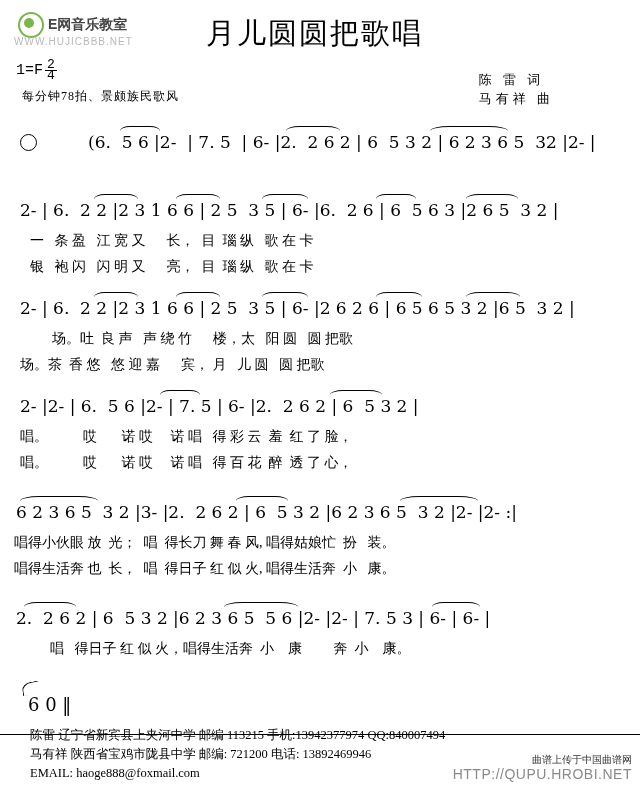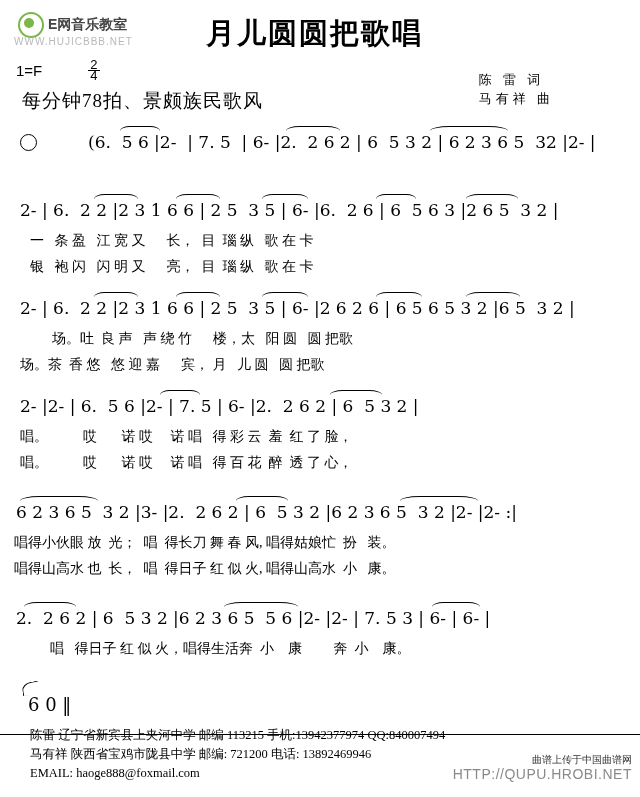--- a/index.html
+++ b/index.html
@@ -34,48 +34,48 @@
   }
   .logo-url{
     position:absolute;left:14px;top:36px;
     font-family:"Liberation Sans", sans-serif;
     font-size:10px;color:#b9b9b9;letter-spacing:1px;
   }
 
   .title{
     position:absolute;left:0;right:11px;top:14px;
     text-align:center;
-    font-size:29px;font-weight:bold;
+    font-size:29px;font-weight:normal;
     letter-spacing:2px;
     font-family:"DejaVu Serif", serif;
   }
 
   .authors{
     position:absolute;right:86px;top:70px;
     font-size:13px;line-height:19px;
     letter-spacing:4px;
   }
 
   .keysig{
     position:absolute;left:16px;top:60px;
     font-size:15px;
-    font-family:Liberation Sans, sans-serif;
-    display:flex;align-items:center;gap:44px;
+    font-family:Liberation Mono, monospace;
+    display:flex;align-items:center;
   }
   .frac{
     display:inline-block;vertical-align:middle;
     text-align:center;line-height:10px;font-size:13px;
     margin-left:2px;
   }
   .frac .num{display:block;border-bottom:1px solid #000;padding:0 2px;}
   .frac .den{display:block;padding:0 2px;}
 
   .tempo{
     position:absolute;left:22px;top:88px;
-    font-size:19px;letter-spacing:1px;
+    font-size:12px;letter-spacing:1px;
   }
 
   
   .system{position:absolute;left:0;width:640px;}
   .notes{
     font-family:"DejaVu Serif", serif;
     font-size:17px;
     white-space:pre;
     letter-spacing:0px;
     position:absolute;
@@ -194,21 +194,21 @@
     <div class="lyric" style="left:20px;top:36px;">唱。          哎       诺 哎     诺 唱   得 彩 云  羞  红 了 脸，</div>
     <div class="lyric" style="left:20px;top:62px;">唱。          哎       诺 哎     诺 唱   得 百 花  醉  透 了 心，</div>
   </div>
 
   <div class="system" style="top:498px;">
     <div class="notes" style="left:16px;top:4px;">6 2 3 6 5  3 2 |3- |2.  2 6 2 | 6  5 3 2 |6 2 3 6 5  3 2 |2- |2- :|</div>
     <div class="slur" style="left:20px;top:-2px;width:78px;"></div>
     <div class="slur" style="left:236px;top:-2px;width:52px;"></div>
     <div class="slur" style="left:400px;top:-2px;width:78px;"></div>
     <div class="lyric" style="left:14px;top:36px;">唱得小伙眼 放  光；  唱  得长刀 舞 春 风, 唱得姑娘忙  扮   装。</div>
-    <div class="lyric" style="left:14px;top:62px;">唱得山高水 也  长，  唱  得日子 红 似 火, 唱得山高水  小   康。</div>
+    <div class="lyric" style="left:14px;top:62px;">唱得生活奔 也  长，  唱  得日子 红 似 火, 唱得生活奔  小   康。</div>
   </div>
 
   <div class="system" style="top:604px;">
     <div class="notes" style="left:16px;top:4px;">2.  2 6 2 | 6  5 3 2 |6 2 3 6 5  5 6 |2- |2- | 7. 5 3 | 6- | 6- |</div>
     <div class="slur" style="left:24px;top:-2px;width:52px;"></div>
     <div class="slur" style="left:224px;top:-2px;width:74px;"></div>
     <div class="slur" style="left:432px;top:-2px;width:48px;"></div>
     <div class="lyric" style="left:14px;top:36px;margin-left:36px;">唱   得日子 红 似 火，唱得生活奔  小    康         奔  小    康。</div>
   </div>
 

